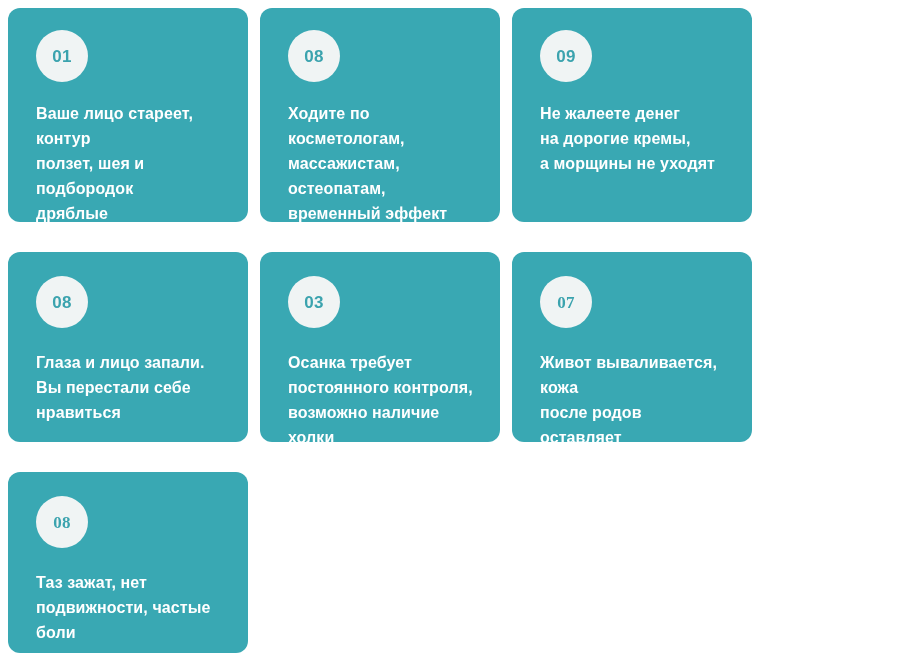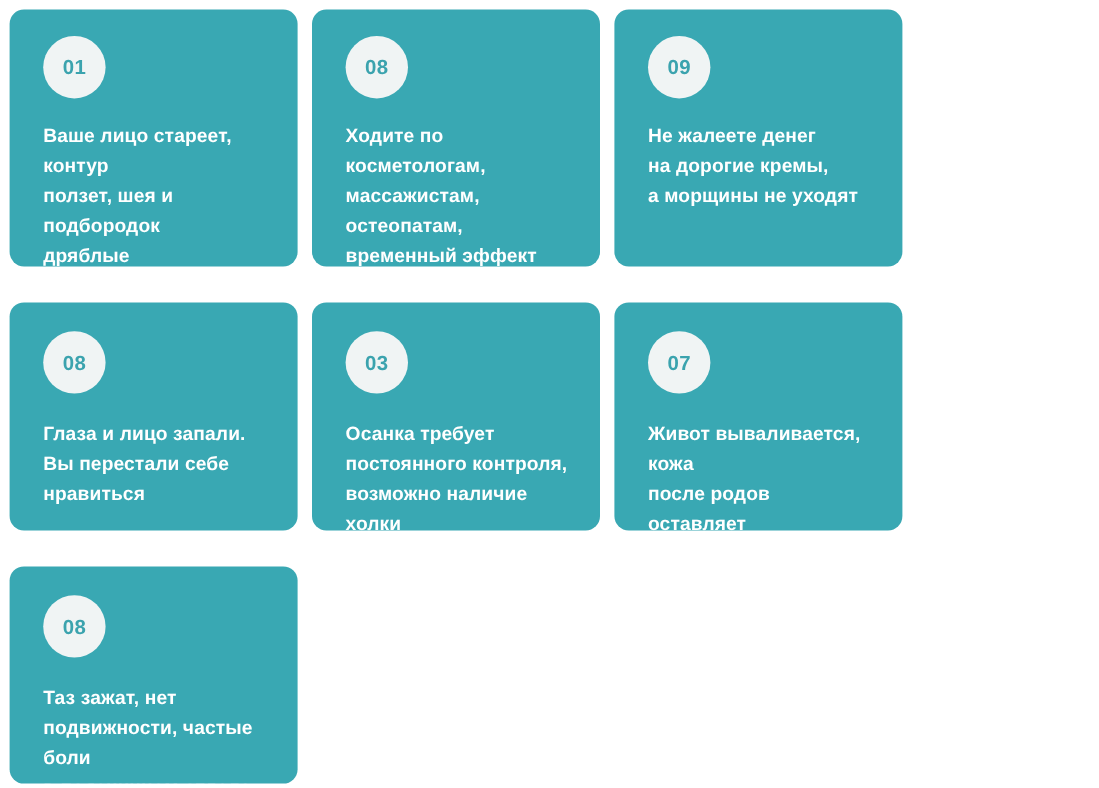--- a/index.html
+++ b/index.html
@@ -58,21 +58,21 @@
     color: #ffffff;
     font-size: 16px;
     font-weight: bold;
     line-height: 25px;
     letter-spacing: 0.1px;
     white-space: pre-line;
   }
 
   
   .row-2 .badge { margin-bottom: 22px; }
-  .row-3 .badge { margin-bottom: 22px; }
+  .row-3 .badge { margin-bottom: 22px; font-family: Liberation Serif, serif; }
   .row-2 { padding-top: 24px; }
   .row-3 { padding-top: 24px; }
 </style>
 </head>
 <body>
 
 <div class="board">
 
   <div class="card row-1">
     <div class="badge">

